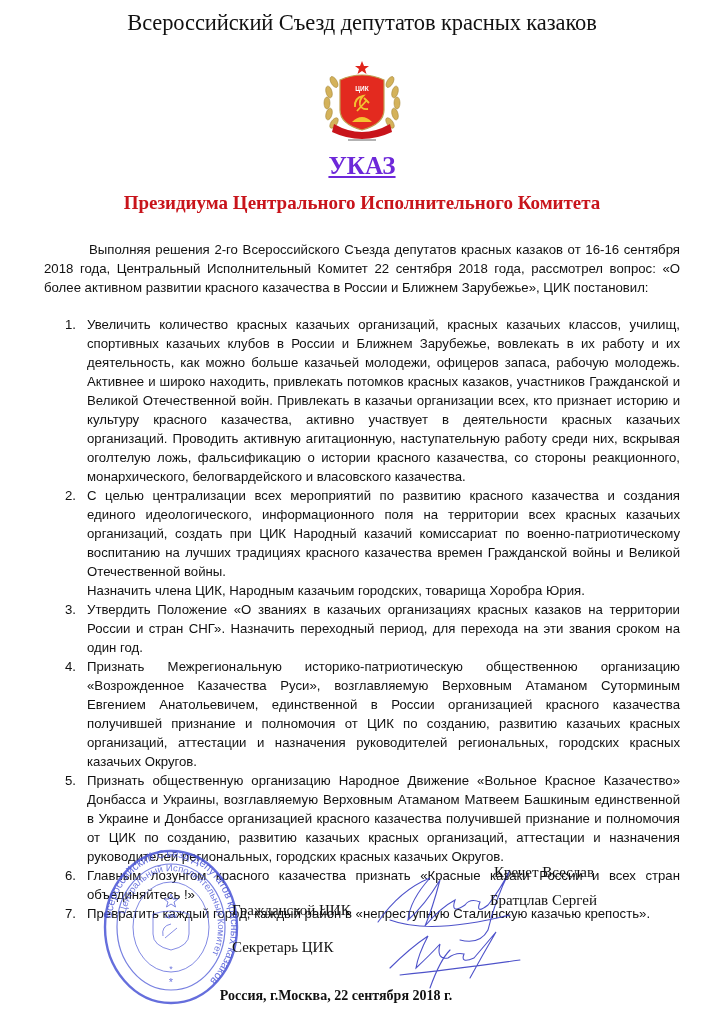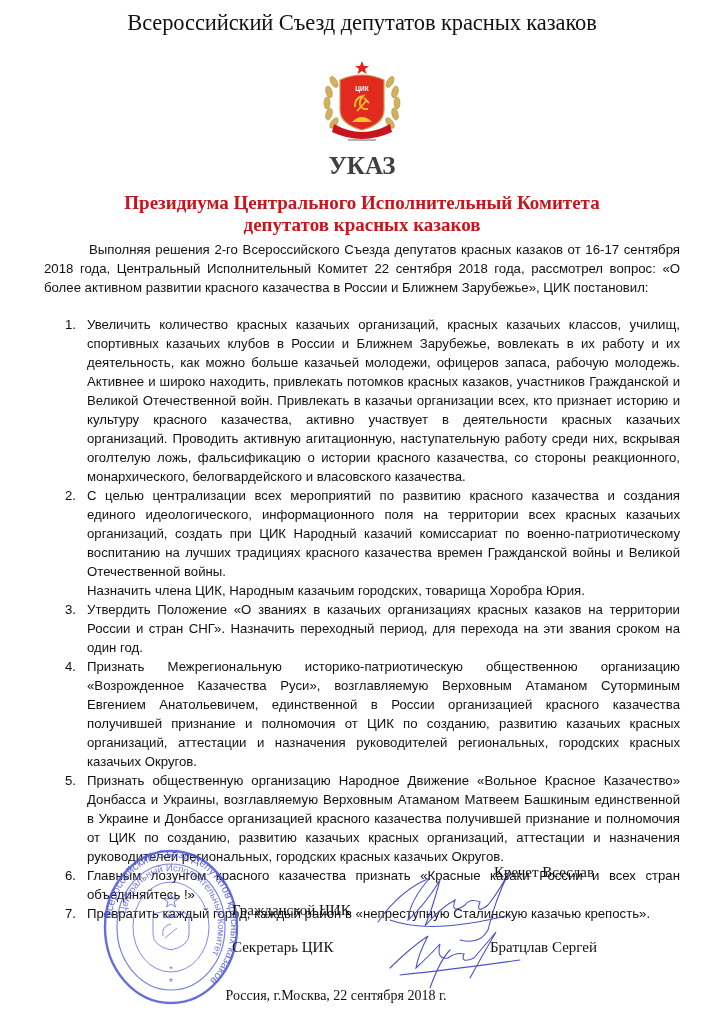--- a/index.html
+++ b/index.html
@@ -1,33 +1,33 @@
 <!DOCTYPE html>
 <html><head>
 <meta charset="utf-8">
 <style>
   html, body { margin: 0; padding: 0; background: #ffffff; }
   body { width: 724px; height: 1024px; position: relative; overflow: hidden; font-family: "Liberation Sans", sans-serif; color: #111; }
   .page { position: absolute; left: 0; top: 0; width: 724px; height: 1024px; }
   .top-title { position: absolute; top: 10px; left: 0; width: 724px; text-align: center; font-family: "Liberation Serif", serif; font-size: 22.5px; color: #111; letter-spacing: -0.1px; }
   .emblem { position: absolute; left: 318px; top: 60px; width: 88px; height: 84px; }
-  .ukaz { position: absolute; top: 152px; left: 0; width: 724px; text-align: center; font-family: "Liberation Serif", serif; font-weight: bold; font-size: 25px; color: #404040; }
+  .ukaz { position: absolute; top: 152px; left: 0; width: 724px; text-align: center; font-family: "Liberation Serif", serif; font-weight: bold; font-size: 25px; color: #6d28d9; text-decoration: underline; }
   .subtitle { position: absolute; top: 192px; left: 0; width: 724px; text-align: center; font-family: "Liberation Serif", serif; font-weight: bold; font-size: 19px; line-height: 22px; color: #c8141b; }
   .preamble { position: absolute; top: 240px; left: 44px; width: 636px; font-size: 13.2px; line-height: 19px; text-align: justify; text-indent: 45px; }
   .decree-list { position: absolute; top: 315px; left: 44px; width: 636px; margin: 0; padding: 0; list-style: none; font-size: 13.2px; line-height: 19px; }
   .decree-item { position: relative; padding-left: 43px; text-align: justify; }
   .decree-num { position: absolute; left: 21px; top: 0; }
   .stamp { position: absolute; left: 103px; top: 848px; width: 136px; height: 158px; }
   .sig-row { position: absolute; font-family: "Liberation Serif", serif; font-size: 15px; }
   .sig-label-1 { left: 232px; top: 902px; }
   .sig-name-1 { left: 494px; top: 864px; }
   .sig-label-2 { left: 232px; top: 939px; text-align: center; }
-  .sig-name-2 { left: 490px; top: 939px; }
+  .sig-name-2 { left: 490px; top: 892px; }
   .signature { position: absolute; left: 370px; top: 860px; width: 170px; height: 130px; }
-  .footer { position: absolute; top: 988px; left: 0; width: 672px; text-align: center; font-family: "Liberation Serif", serif; font-size: 14px; }
+  .footer { position: absolute; top: 988px; left: 0; width: 672px; text-align: center; font-family: "Liberation Serif", serif; font-size: 14px; font-weight: bold; }
 </style>
 </head>
 <body>
 
 <div class="page">
 
   <div class="top-title">Всероссийский Съезд депутатов красных казаков</div>
 
   <svg class="emblem" viewBox="0 0 88 84">
 
@@ -59,25 +59,24 @@
 
     <path d="M34 62 Q44 52 54 62 Z" fill="#f4c430"></path>
 
     <path d="M16 64 Q44 80 72 64 L74 72 Q44 86 14 72 Z" fill="#c8141b"></path>
     <line x1="30" y1="80" x2="58" y2="80" stroke="#999" stroke-width="1.5"></line>
   </svg>
 
   <div class="ukaz">УКАЗ</div>
 
   <div class="subtitle">
-    <div>Президиума Центрального Исполнительный Комитета</div>
-    <div>депутатов красных казаков</div>
+    <div>Президиума Центрального Исполнительного Комитета</div>
   </div>
 
-  <div class="preamble">Выполняя решения 2-го Всероссийского Съезда депутатов красных казаков от 16-17 сентября 2018 года, Центральный Исполнительный Комитет 22 сентября 2018 года, рассмотрел вопрос: «О более  активном  развитии красного казачества в России и Ближнем Зарубежье», ЦИК  постановил:</div>
+  <div class="preamble">Выполняя решения 2-го Всероссийского Съезда депутатов красных казаков от 16-16 сентября 2018 года, Центральный Исполнительный Комитет 22 сентября 2018 года, рассмотрел вопрос: «О более  активном  развитии красного казачества в России и Ближнем Зарубежье», ЦИК  постановил:</div>
 
   <ol class="decree-list">
     <li class="decree-item">
       <span class="decree-num">1.</span>
       <span>Увеличить количество красных казачьих организаций,  красных казачьих классов,  училищ, спортивных казачьих клубов в России и Ближнем Зарубежье, вовлекать в их работу  и их деятельность, как можно больше казачьей молодежи,  офицеров запаса,  рабочую молодежь. Активнее и широко  находить,  привлекать  потомков красных казаков, участников Гражданской и Великой Отечественной войн.  Привлекать в казачьи организации всех, кто признает историю и культуру красного казачества, активно участвует в деятельности красных казачьих организаций.  Проводить активную агитационную, наступательную  работу среди них,  вскрывая оголтелую ложь,  фальсификацию о  истории красного казачества, со стороны реакционного, монархического, белогвардейского и власовского казачества.</span>
     </li>
     <li class="decree-item">
       <span class="decree-num">2.</span>
       <span>С целью централизации всех мероприятий по развитию красного казачества и создания единого идеологического, информационного поля на территории всех красных казачьих организаций, создать при ЦИК Народный казачий комиссариат по военно-патриотическому воспитанию на лучших традициях красного казачества  времен Гражданской войны и Великой Отечественной войны.</span>
       <div>Назначить  члена ЦИК, Народным казачьим городских,  товарища  Хоробра Юрия.</div>

